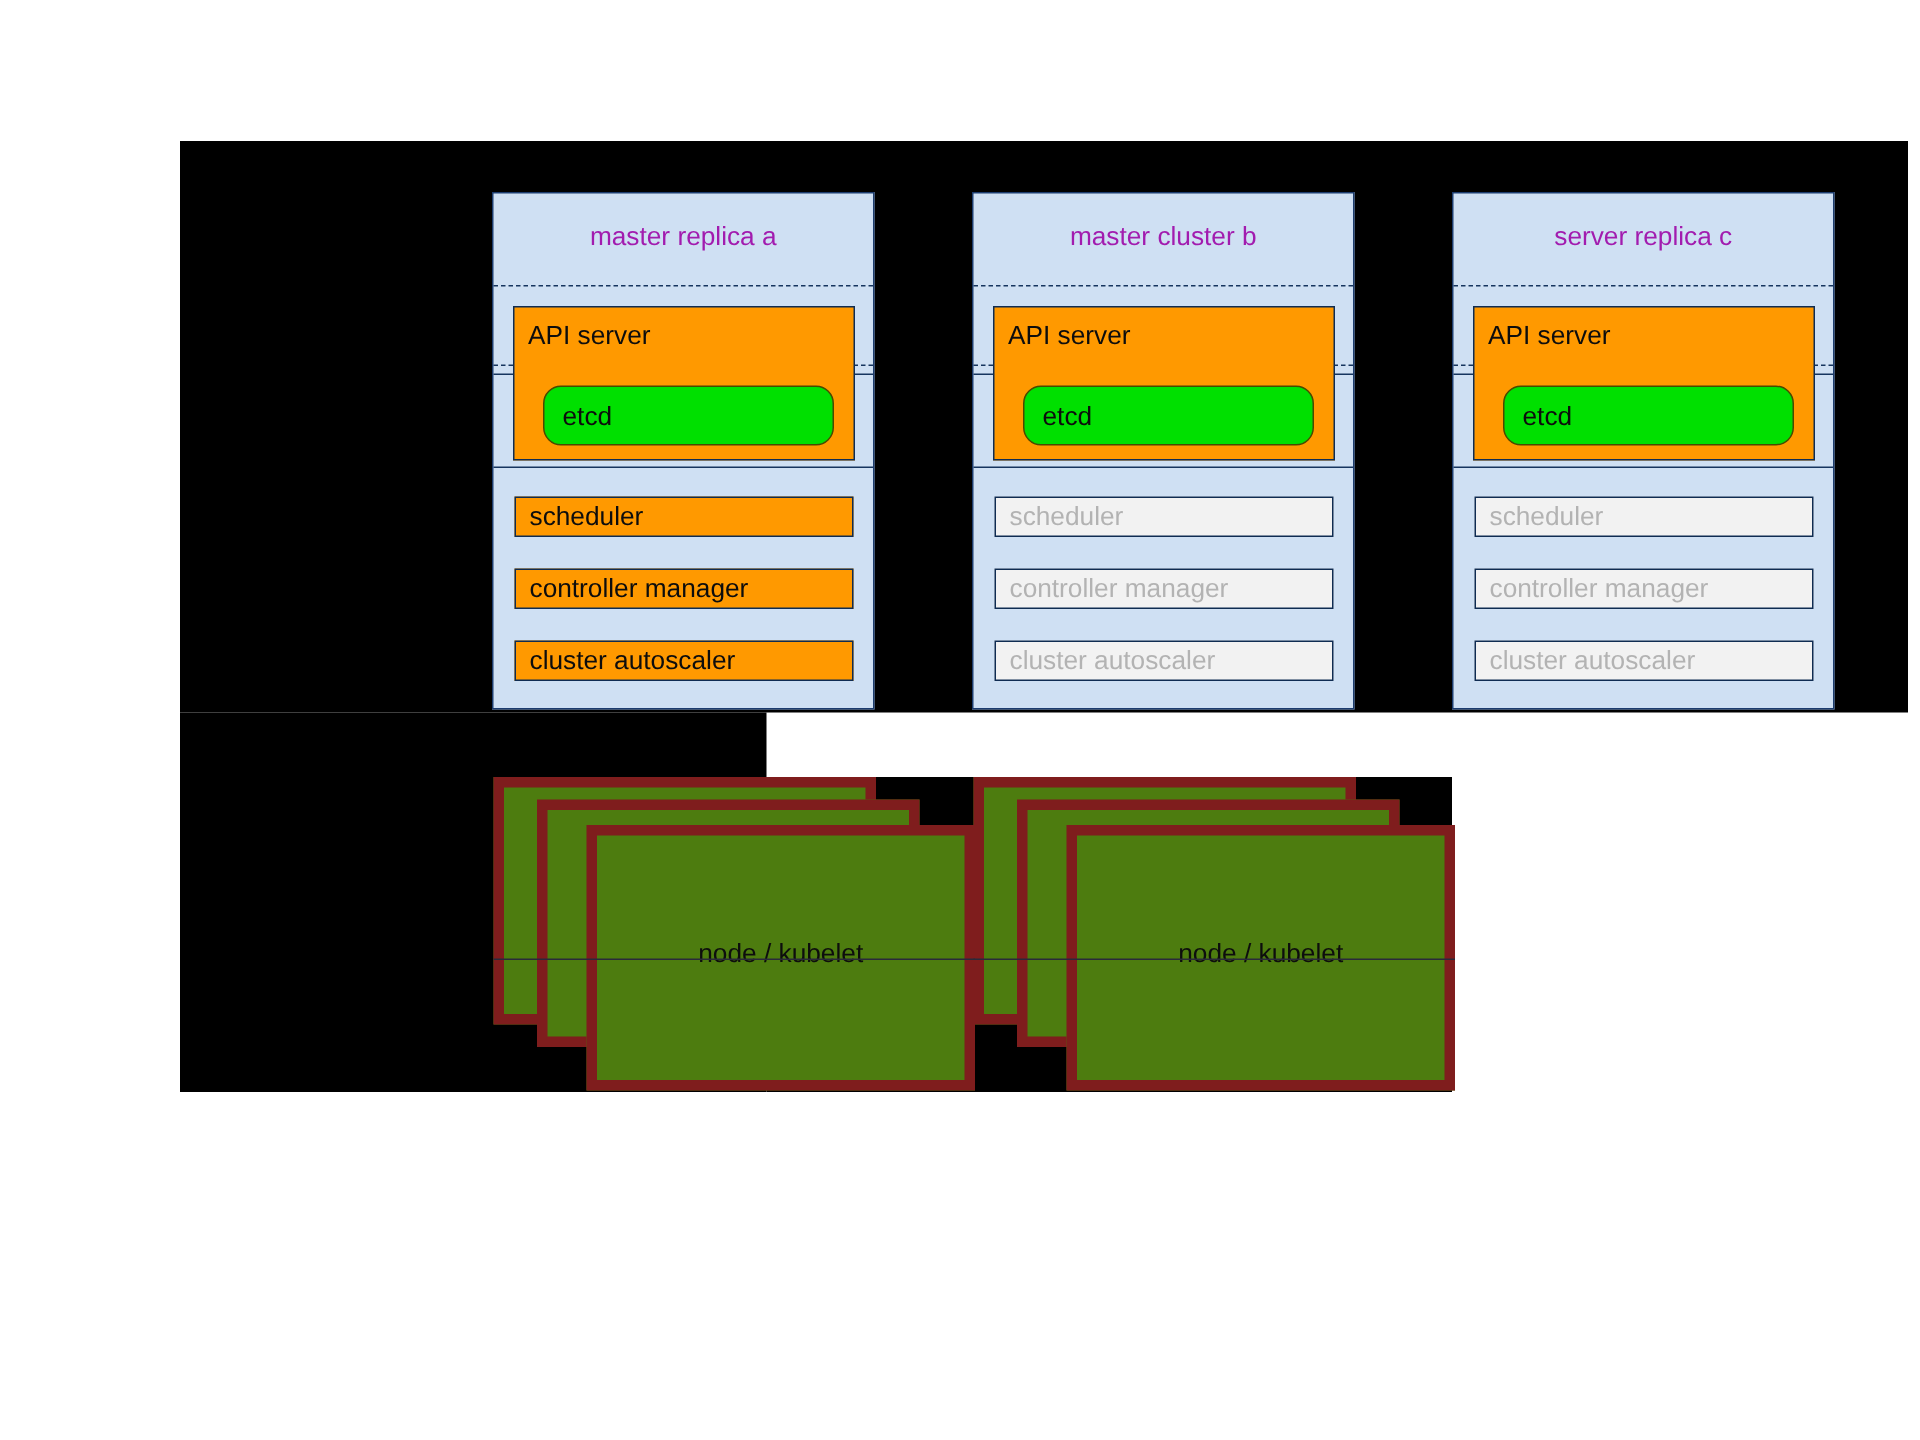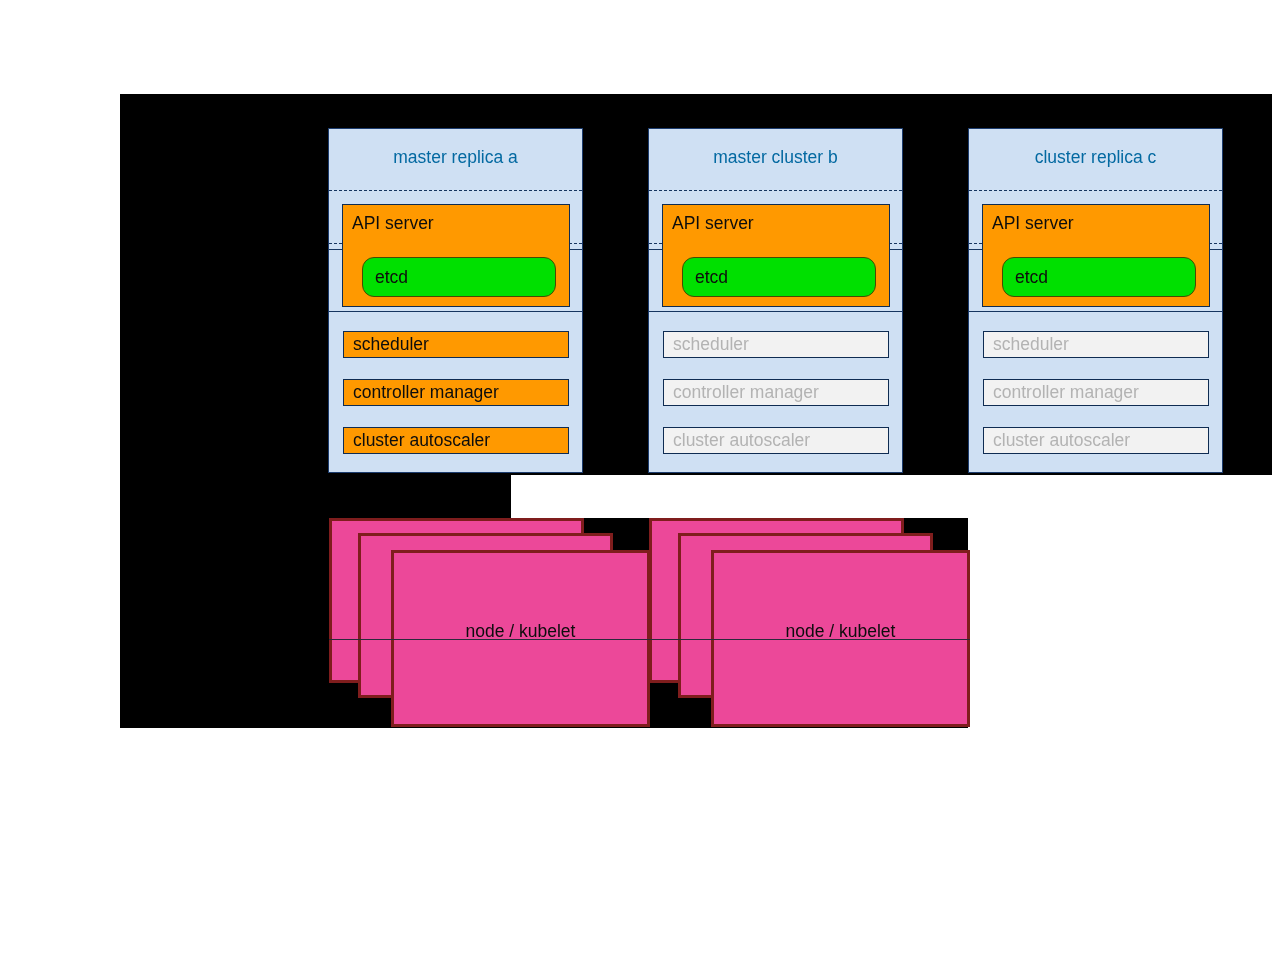--- a/index.html
+++ b/index.html
@@ -15,21 +15,21 @@
   
   .box{position:absolute;box-sizing:border-box;}
 
   .replica{
     background:#cfe0f3;
     border:1px solid #1c3c6e;
     z-index:5;
   }
   .replica-title{
     position:absolute;left:0;right:0;top:18px;
-    text-align:center;font-size:17.5px;color:#0369a1;
+    text-align:center;font-size:17.5px;color:#a21caf;
     line-height:20px;
   }
 
   
   .hdash{
     position:absolute;left:0;right:0;height:0;
     border-top:1.6px dashed #16355f;
     z-index:9;
   }
   .hsolid{
@@ -65,21 +65,21 @@
     background:#00e000;border:1px solid #4a4a00;
     border-radius:12px;
     font-size:17.5px;color:#0d0d0d;
     display:flex;align-items:center;padding-left:12px;
     z-index:8;
   }
 
   
   .nodecard{
     position:absolute;box-sizing:border-box;
-    background:#ec4899;border:3px solid #7f1d1d;
+    background:#4d7c0f;border:7px solid #7f1d1d;
   }
   .nodecard .nlbl{
     position:absolute;left:0;right:0;top:68px;
     text-align:center;font-size:17.5px;color:#0d0d0d;line-height:20px;
   }
   .nodeline{
     position:absolute;height:0;border-top:1.4px solid #2a2a3a;
   }
 </style>
 </head>
@@ -115,21 +115,21 @@
   </div>
   <div class="apiband" style="left:662px;top:204px;width:228px;height:103px;">
     <div class="lbl">API server</div>
   </div>
   <div class="etcd" style="left:682px;top:257px;width:194px;height:40px;">etcd</div>
   <div class="chip off" style="left:663px;top:331px;width:226px;height:27px;z-index:10;">scheduler</div>
   <div class="chip off" style="left:663px;top:379px;width:226px;height:27px;z-index:10;">controller manager</div>
   <div class="chip off" style="left:663px;top:427px;width:226px;height:27px;z-index:10;">cluster autoscaler</div>
 
   <div class="box replica" style="left:968px;top:128px;width:255px;height:345px;">
-    <div class="replica-title">cluster replica c</div>
+    <div class="replica-title">server replica c</div>
     <div class="hdash" style="top:61px;"></div>
     <div class="hsolid" style="top:120px;"></div>
     <div class="hdash" style="top:114px;"></div>
     <div class="hsolid" style="top:182px;"></div>
   </div>
   <div class="apiband" style="left:982px;top:204px;width:228px;height:103px;">
     <div class="lbl">API server</div>
   </div>
   <div class="etcd" style="left:1002px;top:257px;width:194px;height:40px;">etcd</div>
   <div class="chip off" style="left:983px;top:331px;width:226px;height:27px;z-index:10;">scheduler</div>

